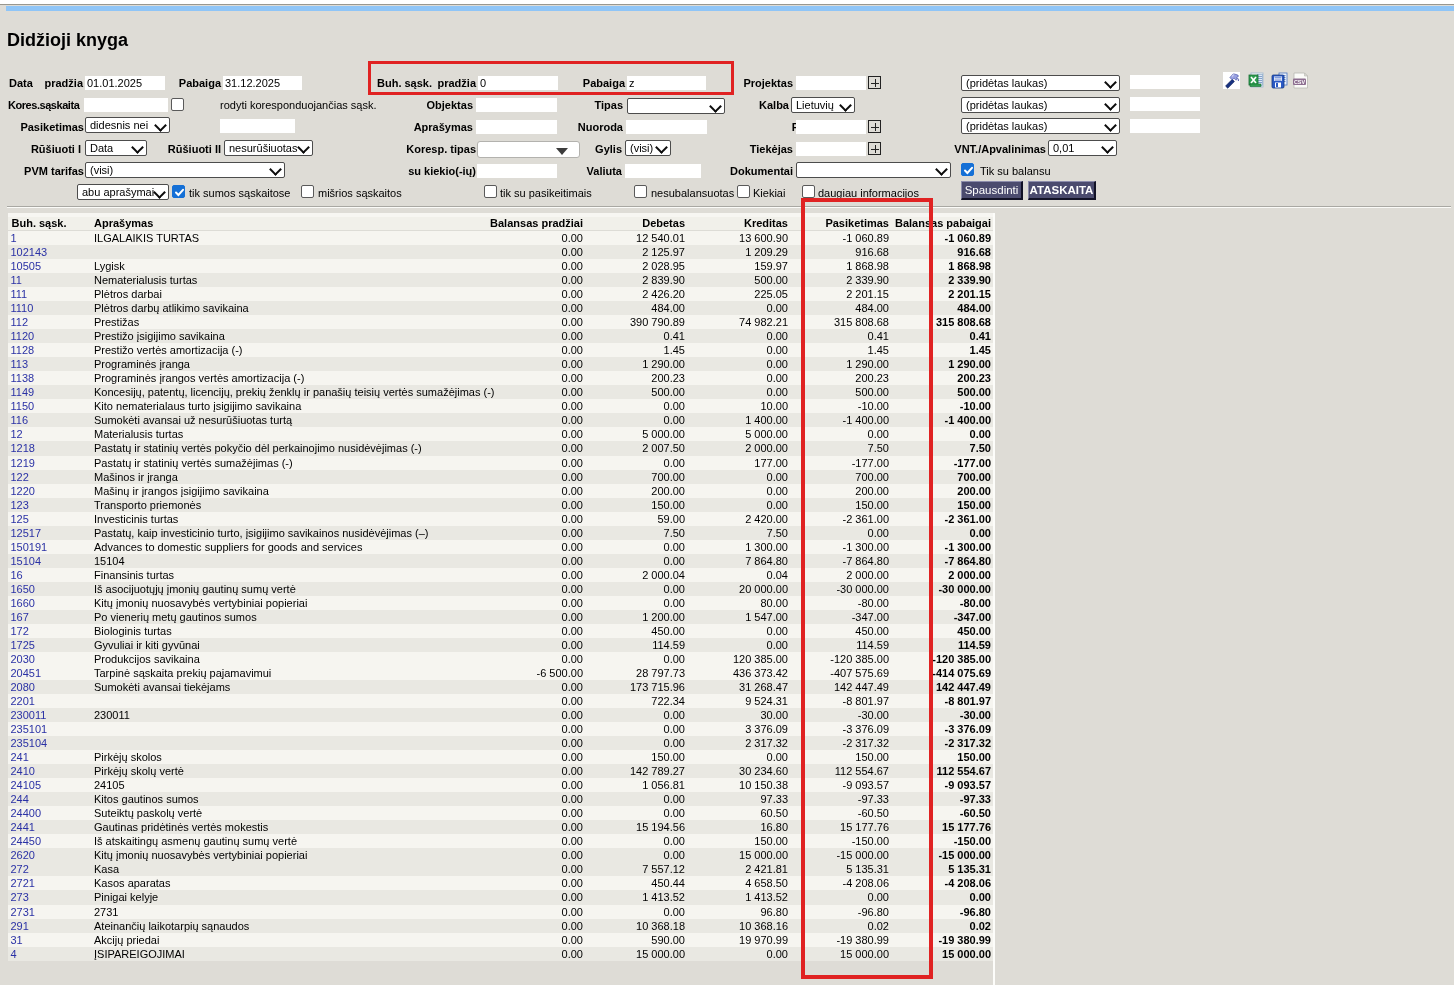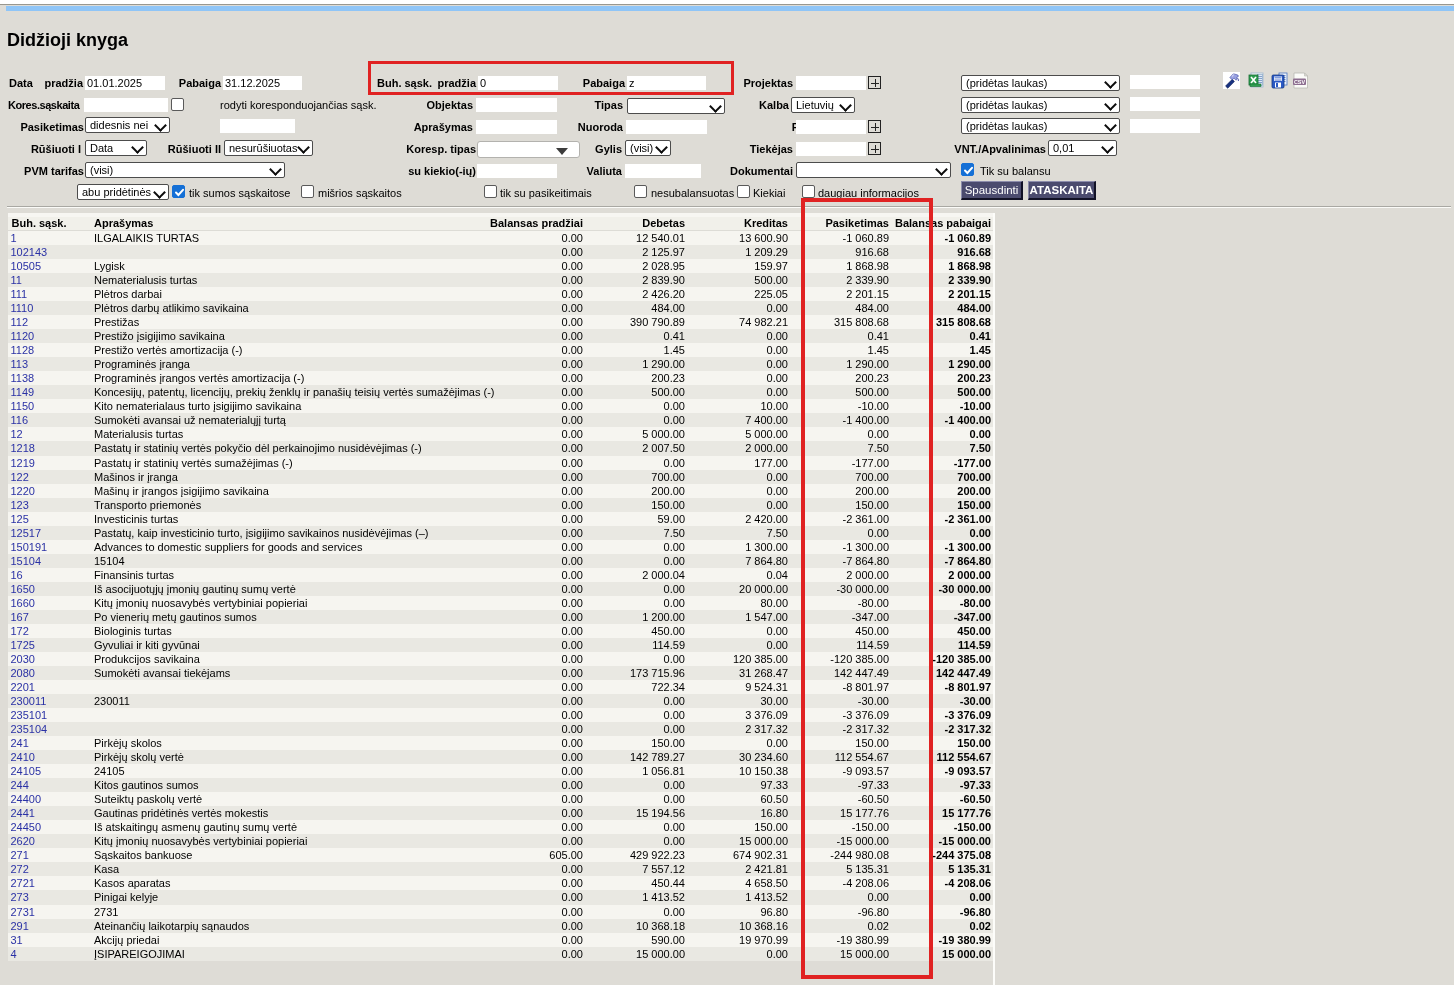--- a/index.html
+++ b/index.html
@@ -104,21 +104,21 @@
 <div class="inp" style="left:625px;top:164px;width:76px"></div>
 <div class="lblr" style="left:700px;top:164px;width:93px">Dokumentai</div>
 <div class="sel" style="left:796px;top:161.5px;width:155px"></div>
 <div class="cbc" style="left:961px;top:163px">
     <svg width="11" height="11" viewBox="0 0 11 11">
       <path d="M2 5.5 L4.4 8 L9 2.8" stroke="#fff" stroke-width="2" fill="none" stroke-linecap="round"></path>
     </svg>
   </div>
 <div class="txt" style="left:980px;top:164px">Tik su balansu</div>
 
-<div class="sel" style="left:77px;top:184px;width:92px">abu pridėtinės</div>
+<div class="sel" style="left:77px;top:184px;width:92px">abu aprašymai</div>
 <div class="cbc" style="left:172px;top:185px">
     <svg width="11" height="11" viewBox="0 0 11 11">
       <path d="M2 5.5 L4.4 8 L9 2.8" stroke="#fff" stroke-width="2" fill="none" stroke-linecap="round"></path>
     </svg>
   </div>
 <div class="txt" style="left:189px;top:186px">tik sumos sąskaitose</div>
 <div class="cbx" style="left:301px;top:185px"></div>
 <div class="txt" style="left:318px;top:186px">mišrios sąskaitos</div>
 <div class="cbx" style="left:484px;top:185px"></div>
 <div class="txt" style="left:500px;top:186px">tik su pasikeitimais</div>
@@ -289,24 +289,24 @@
       <span class="ca">1150</span>
       <span class="cd">Kito nematerialaus turto įsigijimo savikaina</span>
       <span class="cn" style="right:410px">0.00</span>
       <span class="cn" style="right:308px">0.00</span>
       <span class="cn" style="right:205px">10.00</span>
       <span class="cn" style="right:104px">-10.00</span>
       <span class="cn cb" style="right:2px">-10.00</span>
     </div>
 <div class="tr rg">
       <span class="ca">116</span>
-      <span class="cd">Sumokėti avansai už nematerialųjį turtą</span>
-      <span class="cn" style="right:410px">0.00</span>
-      <span class="cn" style="right:308px">0.00</span>
-      <span class="cn" style="right:205px">7 400.00</span>
+      <span class="cd">Sumokėti avansai už nesurūšiuotas turtą</span>
+      <span class="cn" style="right:410px">0.00</span>
+      <span class="cn" style="right:308px">0.00</span>
+      <span class="cn" style="right:205px">1 400.00</span>
       <span class="cn" style="right:104px">-1 400.00</span>
       <span class="cn cb" style="right:2px">-1 400.00</span>
     </div>
 <div class="tr rw">
       <span class="ca">12</span>
       <span class="cd">Materialusis turtas</span>
       <span class="cn" style="right:410px">0.00</span>
       <span class="cn" style="right:308px">5 000.00</span>
       <span class="cn" style="right:205px">5 000.00</span>
       <span class="cn" style="right:104px">0.00</span>
@@ -449,20 +449,29 @@
     </div>
 <div class="tr rw">
       <span class="ca">2030</span>
       <span class="cd">Produkcijos savikaina</span>
       <span class="cn" style="right:410px">0.00</span>
       <span class="cn" style="right:308px">0.00</span>
       <span class="cn" style="right:205px">120 385.00</span>
       <span class="cn" style="right:104px">-120 385.00</span>
       <span class="cn cb" style="right:2px">-120 385.00</span>
     </div>
+<div class="tr rw">
+      <span class="ca">20451</span>
+      <span class="cd">Tarpinė sąskaita prekių pajamavimui</span>
+      <span class="cn" style="right:410px">-6 500.00</span>
+      <span class="cn" style="right:308px">28 797.73</span>
+      <span class="cn" style="right:205px">436 373.42</span>
+      <span class="cn" style="right:104px">-407 575.69</span>
+      <span class="cn cb" style="right:2px">-414 075.69</span>
+    </div>
 <div class="tr rg">
       <span class="ca">2080</span>
       <span class="cd">Sumokėti avansai tiekėjams</span>
       <span class="cn" style="right:410px">0.00</span>
       <span class="cn" style="right:308px">173 715.96</span>
       <span class="cn" style="right:205px">31 268.47</span>
       <span class="cn" style="right:104px">142 447.49</span>
       <span class="cn cb" style="right:2px">142 447.49</span>
     </div>
 <div class="tr rw">
@@ -563,29 +572,20 @@
     </div>
 <div class="tr rg">
       <span class="ca">2620</span>
       <span class="cd">Kitų įmonių nuosavybės vertybiniai popieriai</span>
       <span class="cn" style="right:410px">0.00</span>
       <span class="cn" style="right:308px">0.00</span>
       <span class="cn" style="right:205px">15 000.00</span>
       <span class="cn" style="right:104px">-15 000.00</span>
       <span class="cn cb" style="right:2px">-15 000.00</span>
     </div>
-<div class="tr rw">
-      <span class="ca">271</span>
-      <span class="cd">Sąskaitos bankuose</span>
-      <span class="cn" style="right:410px">605.00</span>
-      <span class="cn" style="right:308px">429 922.23</span>
-      <span class="cn" style="right:205px">674 902.31</span>
-      <span class="cn" style="right:104px">-244 980.08</span>
-      <span class="cn cb" style="right:2px">-244 375.08</span>
-    </div>
 <div class="tr rg">
       <span class="ca">272</span>
       <span class="cd">Kasa</span>
       <span class="cn" style="right:410px">0.00</span>
       <span class="cn" style="right:308px">7 557.12</span>
       <span class="cn" style="right:205px">2 421.81</span>
       <span class="cn" style="right:104px">5 135.31</span>
       <span class="cn cb" style="right:2px">5 135.31</span>
     </div>
 <div class="tr rw">

